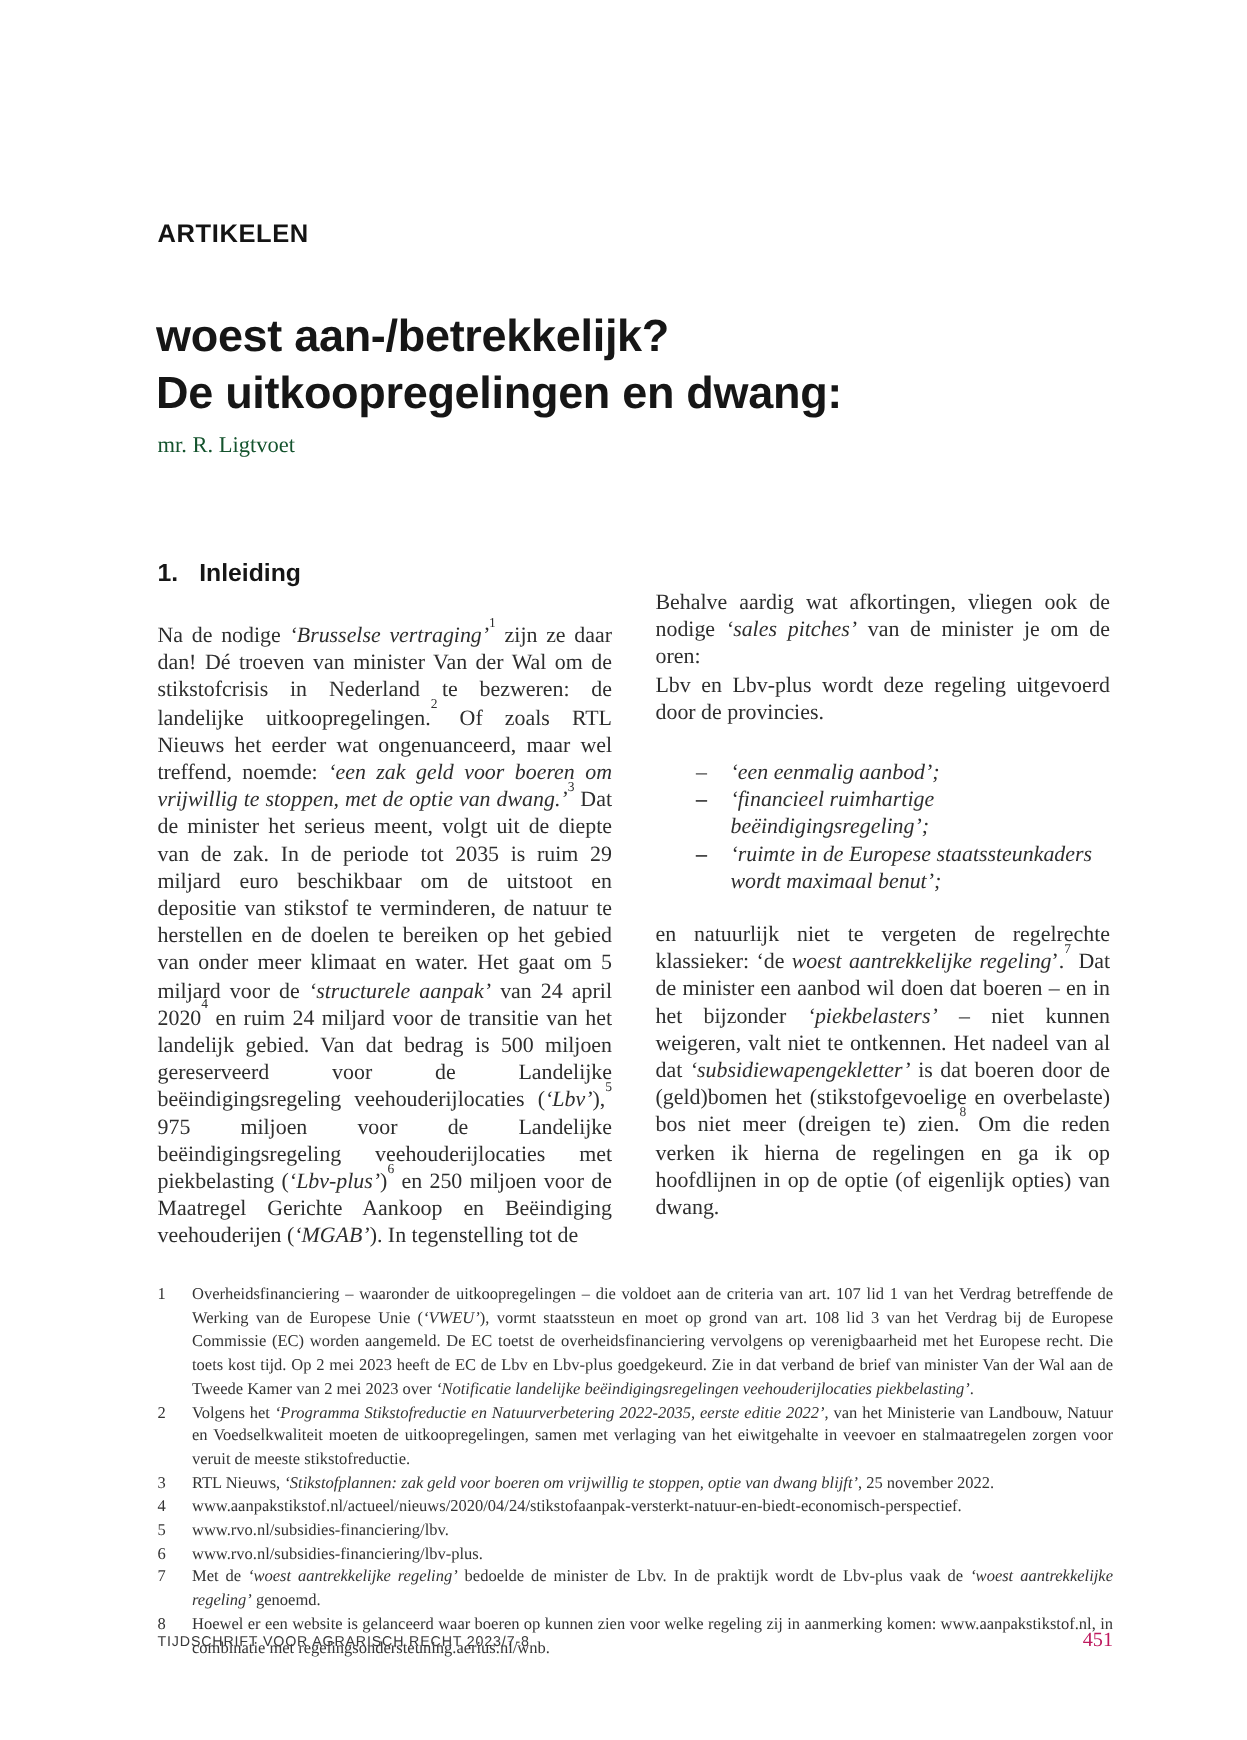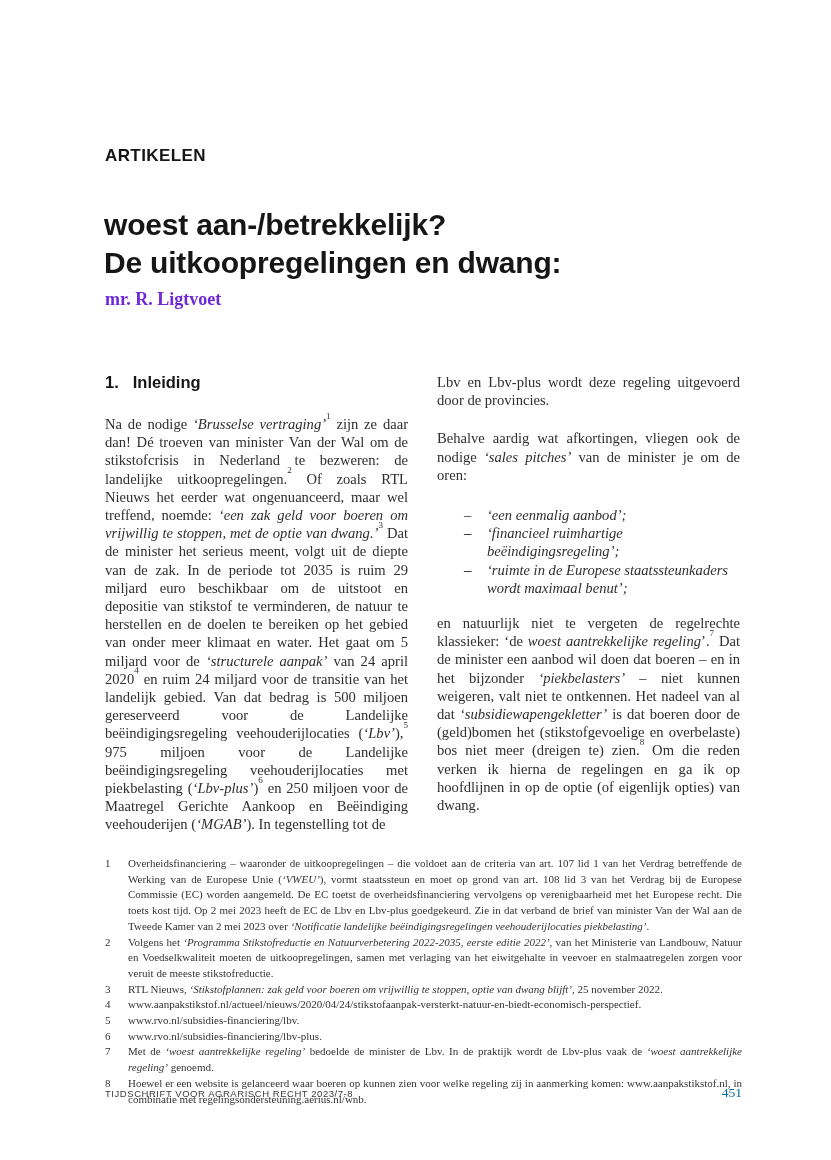--- a/index.html
+++ b/index.html
@@ -18,21 +18,21 @@
     font-weight: 700; font-size: 17px; letter-spacing: 0.4px; color: #141414;
   }
   .title {
     position: absolute; left: 104px; top: 179px; width: 640px;
     font-family: "Liberation Sans", sans-serif;
     font-weight: 700; font-size: 30px; line-height: 38px;
     letter-spacing: -0.2px; color: #161616;
   }
   .author {
     position: absolute; left: 105px; top: 262px;
-    font-size: 18px; color: #6d28d9; font-weight: bold;
+    font-size: 15px; color: #14532d;
   }
 
   .columns {
     position: absolute; left: 105px; top: 346px; width: 636px;
     display: flex; gap: 29px;
   }
   .col { width: 303px; flex: none; }
 
   .section-heading {
     font-family: "Liberation Sans", sans-serif;
@@ -63,21 +63,21 @@
   .fn-text { flex: 1; text-align: justify; }
 
   .footer {
     position: absolute; left: 105px; top: 1058px; width: 637px;
     display: flex; justify-content: space-between; align-items: baseline;
   }
   .journal {
     font-family: "Liberation Sans", sans-serif;
     font-size: 9.5px; letter-spacing: 0.55px; color: #3a3a3a;
   }
-  .pagenum { font-size: 13.5px; color: #0369a1; }
+  .pagenum { font-size: 13.5px; color: #be185d; }
 </style>
 </head>
 <body>
 
 <div class="page">
 
   <div class="kicker">ARTIKELEN</div>
 
   <div class="title">
     <div>woest aan-/betrekkelijk?</div>
@@ -88,22 +88,22 @@
 
   <div class="columns">
     <div class="col">
       <div class="section-heading">
         <span class="num">1.</span><span>Inleiding</span>
       </div>
       <p class="body-par"><span>Na de nodige </span><span class="it">‘Brusselse vertraging’</span><sup>1</sup><span> zijn ze daar dan! Dé troeven van minister Van der Wal om de stikstofcrisis in Nederland te bezweren: de landelijke uitkoopregelingen.</span><sup>2</sup><span> Of zoals RTL Nieuws het eerder wat ongenuanceerd, maar wel treffend, noemde: </span><span class="it">‘een zak geld voor boeren om vrijwillig te stoppen, met de optie van dwang.’</span><sup>3</sup><span> Dat de minister het serieus meent, volgt uit de diepte van de zak. In de periode tot 2035 is ruim 29 miljard euro beschikbaar om de uitstoot en depositie van stikstof te verminderen, de natuur te herstellen en de doelen te bereiken op het gebied van onder meer klimaat en water. Het gaat om 5 miljard voor de </span><span class="it">‘structurele aanpak’</span><span> van 24 april 2020</span><sup>4</sup><span> en ruim 24 miljard voor de transitie van het landelijk gebied. Van dat bedrag is 500 miljoen gereserveerd voor de Landelijke beëindigingsregeling veehouderijlocaties (</span><span class="it">‘Lbv’</span><span>),</span><sup>5</sup><span> 975 miljoen voor de Landelijke beëindigingsregeling veehouderijlocaties met piekbelasting (</span><span class="it">‘Lbv-plus’</span><span>)</span><sup>6</sup><span> en 250 miljoen voor de Maatregel Gerichte Aankoop en Beëindiging veehouderijen (</span><span class="it">‘MGAB’</span><span>). In tegenstelling tot de</span></p>
     </div>
 
     <div class="col">
+      <p class="body-par mt1"><span>Behalve aardig wat afkortingen, vliegen ook de nodige </span><span class="it">‘sales pitches’</span><span> van de minister je om de oren:</span></p>
       <p class="body-par"><span>Lbv en Lbv-plus wordt deze regeling uitgevoerd door de provincies.</span></p>
-      <p class="body-par mt1"><span>Behalve aardig wat afkortingen, vliegen ook de nodige </span><span class="it">‘sales pitches’</span><span> van de minister je om de oren:</span></p>
       <ul class="pitches">
           <li><span class="dash">–</span><span class="it">‘een eenmalig aanbod’;</span></li>
           <li><span class="dash">–</span></li>
           <li><span class="dash">–</span><span class="it">‘financieel ruimhartige beëindigingsregeling’;</span></li>
           <li><span class="dash">–</span></li>
           <li><span class="dash">–</span><span class="it">‘ruimte in de Europese staatssteunkaders wordt maximaal benut’;</span></li>
         </ul>
       <p class="body-par mt2"><span>en natuurlijk niet te vergeten de regelrechte klassieker: ‘de </span><span class="it">woest aantrekkelijke regeling</span><span>’.</span><sup>7</sup><span> Dat de minister een aanbod wil doen dat boeren – en in het bijzonder </span><span class="it">‘piekbelasters’</span><span> – niet kunnen weigeren, valt niet te ontkennen. Het nadeel van al dat </span><span class="it">‘subsidiewapengekletter’</span><span> is dat boeren door de (geld)bomen het (stikstofgevoelige en overbelaste) bos niet meer (dreigen te) zien.</span><sup>8</sup><span> Om die reden verken ik hierna de regelingen en ga ik op hoofdlijnen in op de optie (of eigenlijk opties) van dwang.</span></p>
     </div>
   </div>

